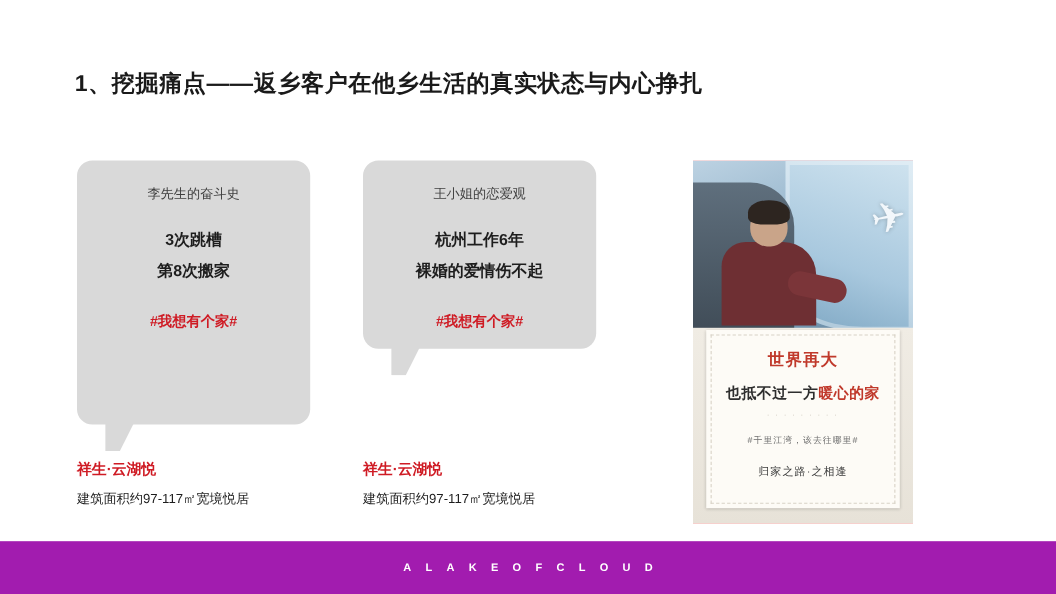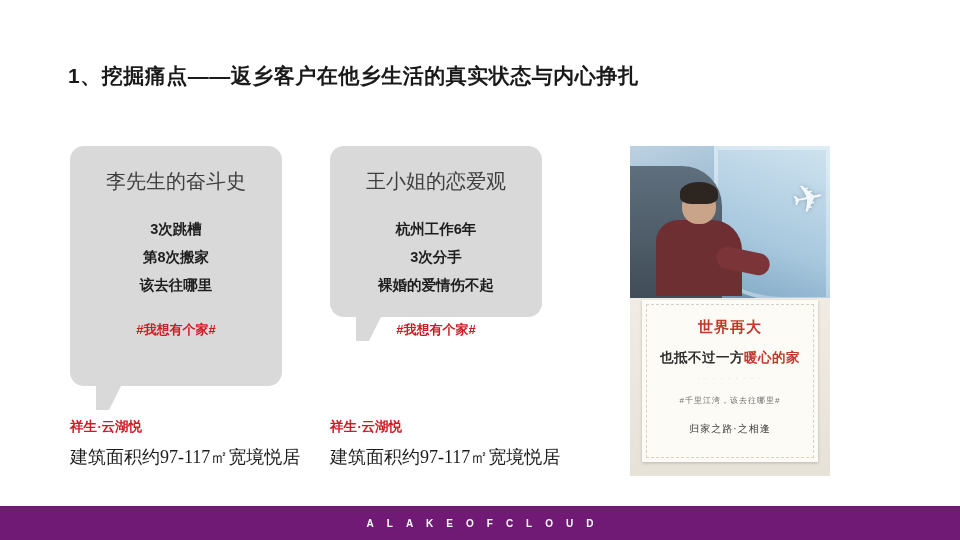--- a/index.html
+++ b/index.html
@@ -31,21 +31,21 @@
     width: 212px;
     background: #d9d9d9;
     border-radius: 14px;
     padding: 22px 10px 18px;
     text-align: center;
   }
   .bubble-1 { left: 70px; top: 146px; height: 240px; }
   .bubble-2 { left: 330px; top: 146px; height: 171px; }
 
   .bubble-head {
-    font-size: 20px;
+    font-size: 12px;
     color: #3f3f3f;
     margin-bottom: 20px;
     font-weight: normal;
   }
   .bubble-line {
     font-size: 14.5px;
     font-weight: bold;
     color: #1d1d1d;
     line-height: 28px;
   }
@@ -65,32 +65,31 @@
     border-top: 26px solid #d9d9d9;
     border-bottom: 0 solid transparent;
     left: 26px;
     bottom: -24px;
   }
 
   
   .caption {
     position: absolute;
     text-align: left;
-    font-family: Liberation Serif, serif;
   }
   .caption-1 { left: 70px; top: 418px; }
   .caption-2 { left: 330px; top: 418px; }
   .caption-name {
     font-size: 13.5px;
     font-weight: bold;
     color: #cf1b24;
     margin-bottom: 9px;
   }
   .caption-sub {
-    font-size: 18px;
+    font-size: 12px;
     color: #1d1d1d;
     white-space: nowrap;
   }
 
   
   .photo {
     position: absolute;
     left: 630px;
     top: 146px;
     width: 200px;
@@ -200,22 +199,22 @@
   }
   .poster-l4 {
     font-size: 10px; color: #3b3b3b; margin-top: 16px; letter-spacing: 1px;
   }
 
   
   .footer {
     position: absolute;
     left: 0; bottom: 0;
     width: 100%;
-    height: 34px;
-    background: #701a75;
+    height: 48px;
+    background: #a21caf;
     display: flex;
     align-items: center;
     justify-content: center;
   }
   .footer-strip-top {
     position: absolute;
     left: 0; bottom: 34px; width: 100%; height: 6px;
     background: #ffffff;
   }
   .footer-text {
@@ -228,29 +227,27 @@
 </style>
 </head>
 <body>
 
 <div class="slide-title">1、挖掘痛点——返乡客户在他乡生活的真实状态与内心挣扎</div>
 
 <div class="bubble bubble-1">
   <div class="bubble-head">李先生的奋斗史</div>
   <div class="bubble-line">3次跳槽</div>
   <div class="bubble-line">第8次搬家</div>
-  <div class="bubble-line">该去往哪里</div>
   <div class="bubble-tag">#我想有个家#</div>
   <div class="tail"></div>
 </div>
 
 <div class="bubble bubble-2">
   <div class="bubble-head">王小姐的恋爱观</div>
   <div class="bubble-line">杭州工作6年</div>
-  <div class="bubble-line">3次分手</div>
   <div class="bubble-line">裸婚的爱情伤不起</div>
   <div class="bubble-tag">#我想有个家#</div>
   <div class="tail"></div>
 </div>
 
 <div class="caption caption-1">
   <div class="caption-name">祥生·云湖悦</div>
   <div class="caption-sub">建筑面积约97-117㎡宽境悦居</div>
 </div>
 <div class="caption caption-2">

